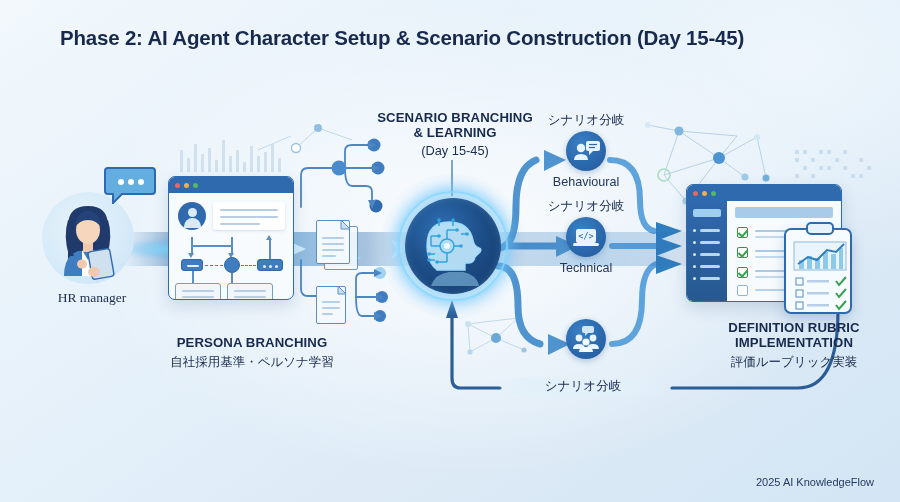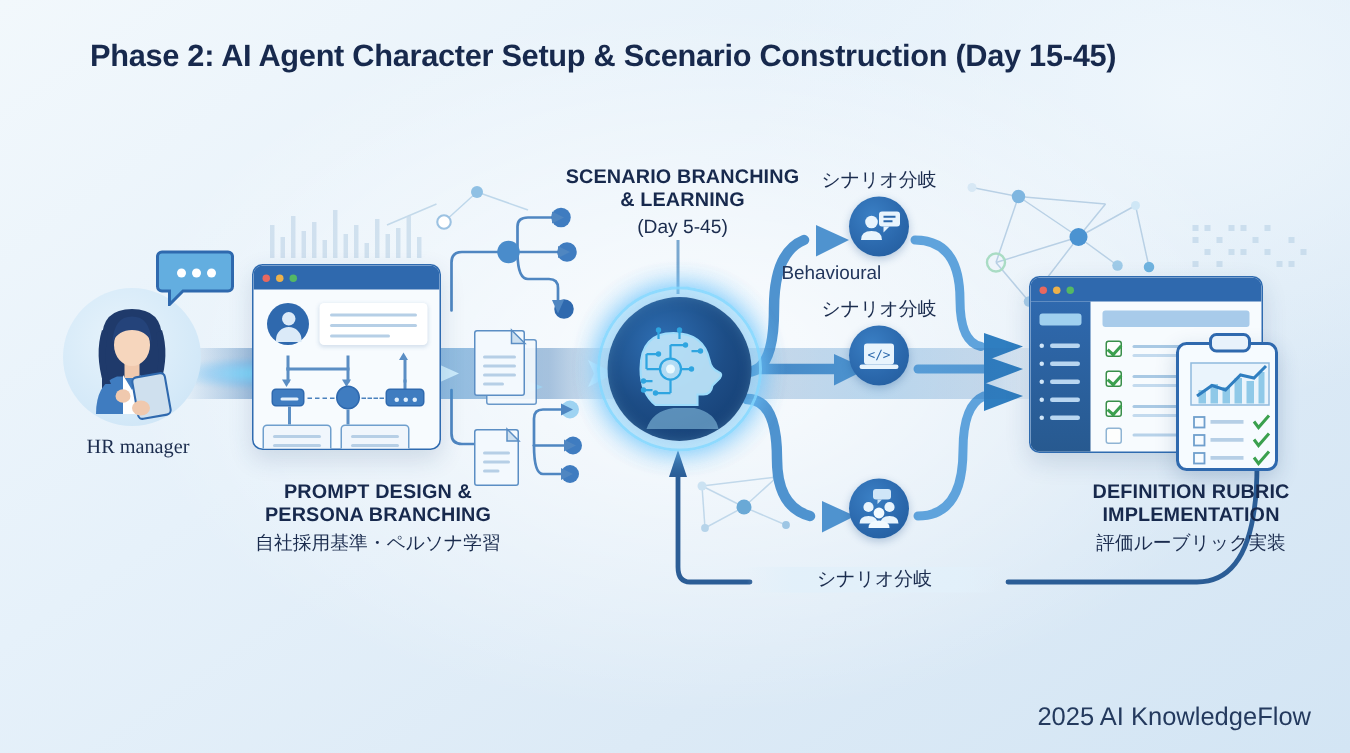--- a/index.html
+++ b/index.html
@@ -21,21 +21,21 @@
   #title {
     position: absolute; left: 60px; top: 26px;
     font-size: 20.5px; font-weight: bold;
     color: #17294d; letter-spacing: -0.2px;
     white-space: nowrap;
   }
 
   
   #footer {
     position: absolute; right: 26px; bottom: 14px;
-    font-size: 17px; color: #243a5e;
+    font-size: 11px; color: #243a5e;
   }
 
   
   .lbl-en {
     font-weight: bold; color: #17294d;
     text-align: center; line-height: 1.16;
     letter-spacing: .1px;
   }
   .lbl-ja { color: #1b2c4e; text-align: center; }
   .cap { position: absolute; text-align: center; }
@@ -144,21 +144,21 @@
   .branch { position: absolute; width: 130px; }
   .branch-ja {
     font-size: 12.6px; color: #1b2c4e; text-align: center; margin-bottom: 2px;
   }
   .branch-ico {
     width: 40px; height: 40px; border-radius: 50%;
     background: radial-gradient(circle at 38% 32%, #3a7fc4 0%, #2a67ab 60%, #225a99 100%);
     margin: 0 auto; position: relative;
     box-shadow: 0 2px 6px rgba(30,80,140,.28);
   }
-  .branch-en { font-size: 12.6px; color: #22365c; margin-top: 4px; }
+  .branch-en { font-size: 12.6px; color: #22365c; text-align: center; margin-top: 4px; }
 
   
   #card-eval { left: 686px; top: 184px; width: 156px; height: 118px; }
   #ev-side { position: absolute; left:0; top:16px; width:40px; height:102px; background: linear-gradient(180deg,#2f69ae,#27598f); }
   .ev-srow { position:absolute; height:3px; border-radius:2px; background:#b9d6f0; }
   .ev-sdot { position:absolute; width:3px;height:3px;border-radius:50%;background:#cfe5f8; }
   #ev-head { position:absolute; left:48px; top:22px; width:98px; height:11px; border-radius:2px; background:#a8cbea; }
   .ev-check {
     position: absolute; width: 11px; height: 11px; border: 1.6px solid #3a8f4a; border-radius: 2px; background: #fdfefd;
   }
@@ -416,21 +416,21 @@
     </div>
     <div class="subbox" style="left:58px; top:106px; width:46px; height:26px;">
       <div class="ln" style="left:6px; top:6px; width:32px;"></div>
       <div class="ln" style="left:6px; top:12px; width:32px;"></div>
 
     </div>
   </div>
 
   <div class="cap" id="cap-prompt">
     <div class="lbl-en">
-      <span>PROMPT DESIGN &amp;</span><br>
+      <br>
       <span>PERSONA BRANCHING</span>
     </div>
     <div class="lbl-ja">自社採用基準・ペルソナ学習</div>
   </div>
 
   <div>
     <div class="docpage" style="left:324px; top:226px; width:34px; height:44px; opacity:.9;"></div>
     <div class="docpage" style="left:316px; top:220px; width:34px; height:44px;">
       <div class="ln" style="left:5px; top:16px; width:22px;"></div>
       <div class="ln" style="left:5px; top:22px; width:22px;"></div>
@@ -484,21 +484,21 @@
         <circle cx="56" cy="48" r="1.8"></circle>
       </g>
     </svg>
   </div>
 
   <div class="cap" id="cap-scenario">
     <div class="lbl-en">
       <span>SCENARIO BRANCHING</span><br>
       <span>&amp; LEARNING</span>
     </div>
-    <div class="day">(Day 5-45)</div>
+    <div class="day">(Day 15-45)</div>
   </div>
 
   <div class="branch" style="left:521px; top:112px;">
     <div class="branch-ja">シナリオ分岐</div>
     <div class="branch-ico">
       <svg viewBox="0 0 40 40" style="width:40px;height:40px;">
         <circle cx="15" cy="17" r="4.2" fill="#e8f4fd"></circle>
         <path d="M8 29 q0-6 7-6 q7 0 7 6 z" fill="#e8f4fd"></path>
         <rect x="20" y="10" width="14" height="10" rx="2" fill="#e8f4fd"></rect>
         <polygon points="23,20 23,24 27,20" fill="#e8f4fd"></polygon>
@@ -513,20 +513,21 @@
 
   <div class="branch" style="left:521px; top:198px;">
     <div class="branch-ja">シナリオ分岐</div>
     <div class="branch-ico">
       <svg viewBox="0 0 40 40" style="width:40px;height:40px;">
         <rect x="10" y="12" width="20" height="14" rx="2" fill="#e8f4fd"></rect>
         <rect x="7" y="26" width="26" height="3" rx="1.5" fill="#e8f4fd"></rect>
         <text x="20" y="22" font-size="8.5" font-family="DejaVu Sans Mono, monospace" fill="#2a67ab" text-anchor="middle">&lt;/&gt;</text>
       </svg>
     </div>
+    <div class="branch-en">Technical</div>
   </div>
 
   <div class="branch" style="left:521px; top:300px;">
     <div class="branch-ja" style="visibility:hidden;">シナリオ分岐</div>
     <div class="branch-ico">
       <svg viewBox="0 0 40 40" style="width:40px;height:40px;">
         <rect x="16" y="7" width="12" height="7" rx="2" fill="#cfe6f8"></rect>
         <polygon points="19,14 19,17 22,14" fill="#cfe6f8"></polygon>
         <circle cx="13" cy="19" r="3.4" fill="#e8f4fd"></circle>
         <path d="M7 30 q0-5 6-5 q6 0 6 5 z" fill="#e8f4fd"></path>

